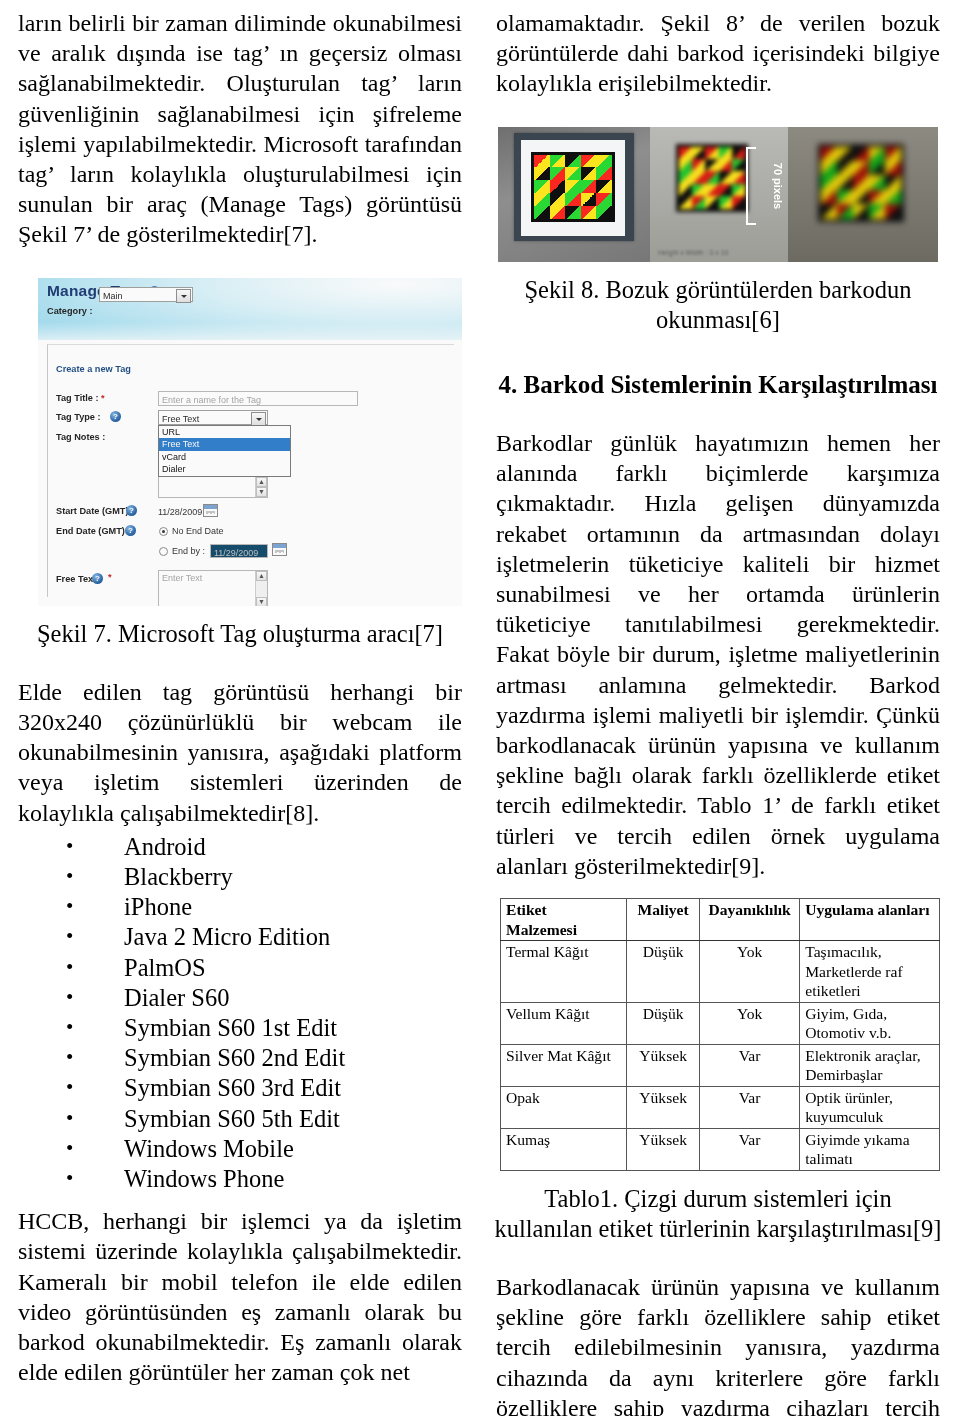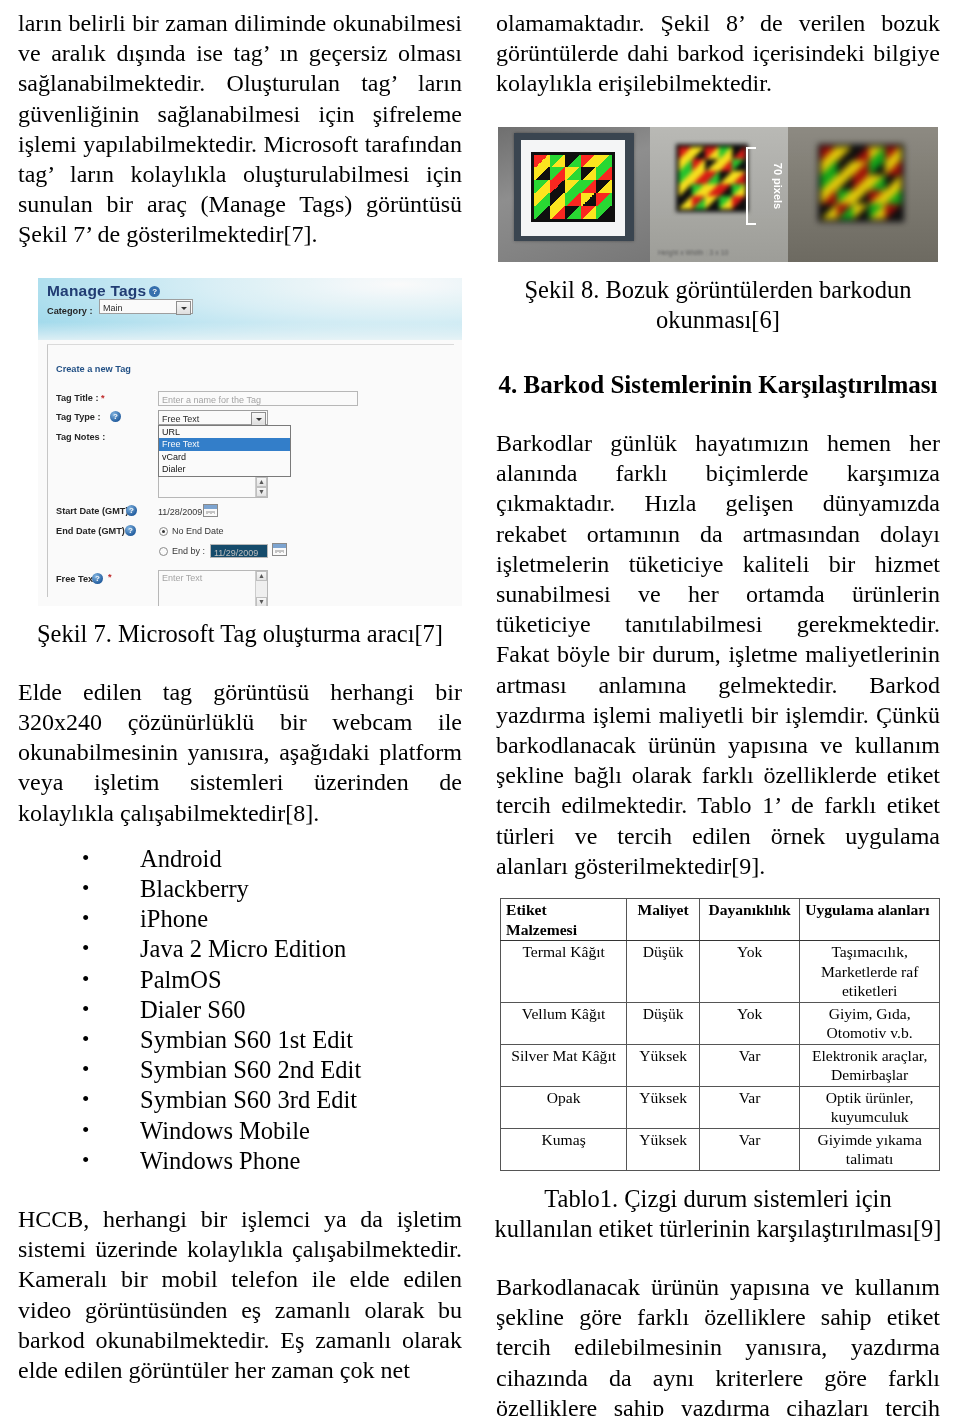--- a/index.html
+++ b/index.html
@@ -49,21 +49,21 @@
     margin: 0;
     font-size: 25px;
     line-height: 31px;
     font-weight: bold;
     text-align: center;
     font-family: "Liberation Serif", "DejaVu Serif", serif;
   }
 
   
   ul.platforms {
-    margin: 16px;
+    margin: 0;
     padding: 0;
     list-style: none;
   }
   ul.platforms li {
     position: relative;
     font-size: 24.5px;
     line-height: 30.2px;
     padding-left: 110px;
   }
   ul.platforms li::before {
@@ -364,21 +364,21 @@
     padding: 1px 5px;
     vertical-align: top;
   }
   table.tbl1 thead th {
     font-weight: bold;
     text-align: center;
     border-bottom: 1.5px solid #333;
   }
   table.tbl1 thead th.left { text-align: left; }
   table.tbl1 td.c { text-align: center; }
-  table.tbl1 td.l { text-align: center; }
+  table.tbl1 td.l { text-align: left; }
   .tbl-c1 { width: 133px; }
   .tbl-c2 { width: 66px; }
   .tbl-c3 { width: 92px; }
   .tbl-c4 { width: 149px; }
 </style>
 </head>
 <body>
 
 <div class="page">
 
@@ -390,21 +390,21 @@
 
     <div class="fig7">
       <div class="hdr"></div>
       <div class="hdr-fade"></div>
 
       <div class="title">
         <span>Manage Tags</span><span class="qmark">?</span>
       </div>
 
       <div class="lbl" style="left:9px; top:28px;">Category :</div>
-      <div class="sel" style="left:61px; top:21px; width:94px; height:15px;">
+      <div class="sel" style="left:61px; top:9px; width:94px; height:15px;">
         <span>Main</span>
         <span class="arrowbox"></span>
       </div>
 
       <div class="panel"></div>
 
       <div class="linklbl" style="left:18px; top:86px;">Create a new Tag</div>
 
       <div class="lbl" style="left:18px; top:115px;">
         <span>Tag Title :</span>
@@ -477,20 +477,21 @@
     <ul class="platforms">
       <li>Android</li>
       <li>Blackberry</li>
       <li>iPhone</li>
       <li>Java 2 Micro Edition</li>
       <li>PalmOS</li>
       <li>Dialer S60</li>
       <li>Symbian S60 1st Edit</li>
       <li>Symbian S60 2nd Edit</li>
       <li>Symbian S60 3rd Edit</li>
+      <li>Symbian S60 5th Edit</li>
       <li>Windows Mobile</li>
       <li>Windows Phone</li>
     </ul>
 
     <div style="height:8px;"></div>
 
     <p class="body">HCCB, herhangi bir işlemci ya da işletim sistemi üzerinde kolaylıkla çalışabilmektedir. Kameralı bir mobil telefon ile elde edilen video görüntüsünden eş zamanlı olarak bu barkod okunabilmektedir. Eş zamanlı olarak elde edilen görüntüler her zaman çok net</p>
   </div>
 
   <div class="col">

